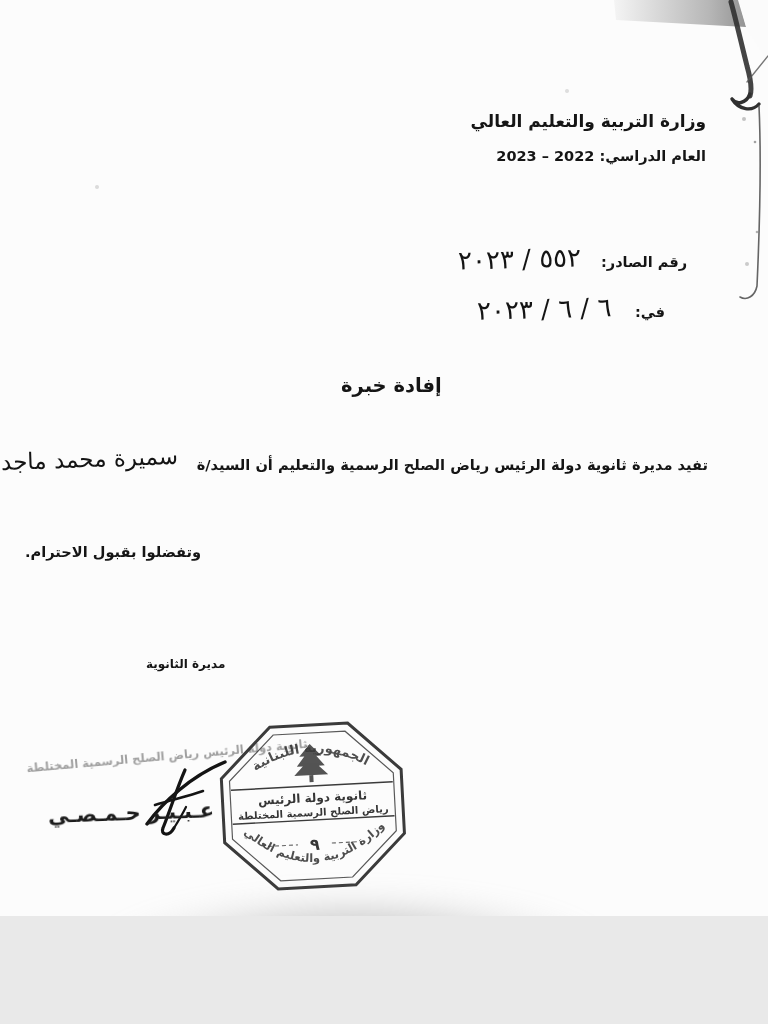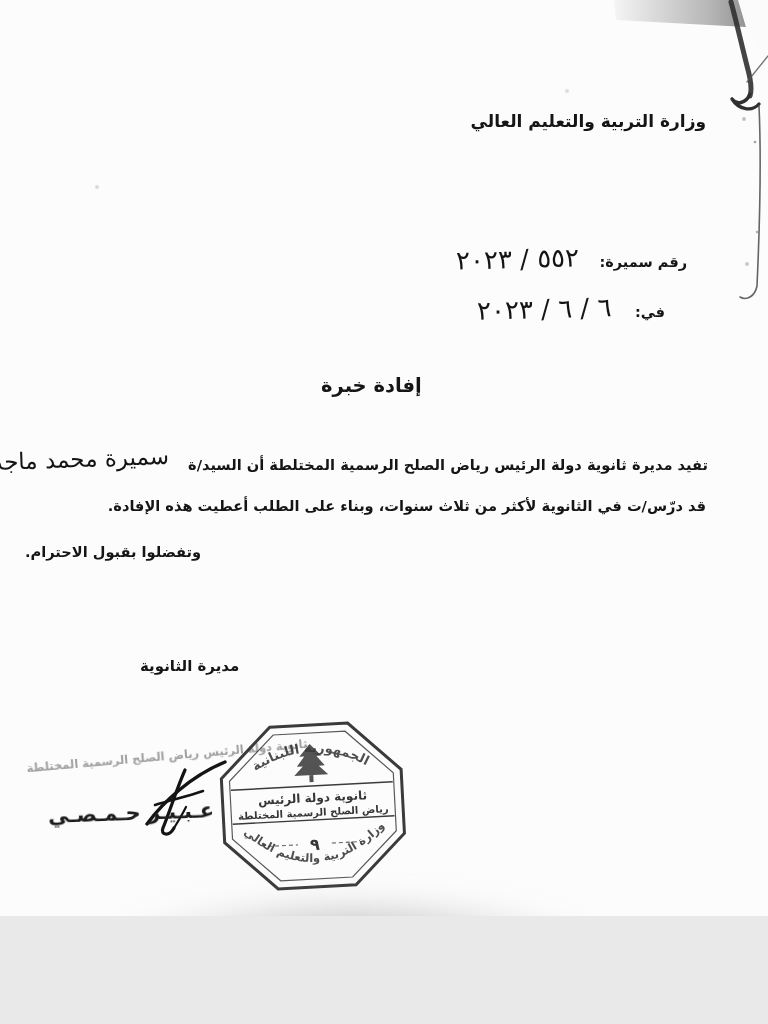--- a/index.html
+++ b/index.html
@@ -16,25 +16,25 @@
     transform:rotate(-2deg);letter-spacing:1px;
     font-family:"DejaVu Sans",sans-serif;
   }
   
   .letterhead{top:108px;right:62px;text-align:right;line-height:1.62;}
   .letterhead .l{font-size:17px;}
   .letterhead .year{font-size:14.5px;margin-top:9px;}
   .refrow{display:flex;align-items:center;direction:rtl;}
   .reflabel{font-size:14.5px;white-space:nowrap;}
   .refval{font-size:26px;white-space:nowrap;transform:rotate(-1.5deg);margin-top:-6px;}
-  .title{top:374px;left:321px;font-size:19.5px;letter-spacing:.5px;}
+  .title{top:374px;left:341px;font-size:19.5px;letter-spacing:.5px;}
   .bodyline{white-space:nowrap;font-size:14.6px;}
   .namehw{font-size:23px;margin-right:14px;position:relative;top:-3px;display:inline-block;}
   .closing{top:543px;left:25px;font-size:14.6px;}
-  .role{top:657px;left:140px;font-size:15px;}
+  .role{top:657px;left:146px;font-size:12px;}
   .faintline{
     top:749px;left:26px;font-size:11.5px;font-weight:700;color:#8f8f8f;
     transform:rotate(-5deg);white-space:nowrap;opacity:.85;filter:blur(.3px);
   }
   .signername{
     top:801px;left:48px;font-size:21px;color:#1c1c1c;font-weight:700;
     transform:rotate(-2deg);white-space:nowrap;filter:blur(.2px);
   }
   .stampwrap{top:722px;left:220px;transform:rotate(-3deg);opacity:.92;}
   .foldwrap{top:0;left:600px;}
@@ -57,39 +57,39 @@
                96px 186px 0 1px rgba(120,120,120,.25), 566px 90px 0 1px rgba(130,130,130,.25);}
   svg text{font-family:"DejaVu Sans",sans-serif;}
 </style>
 </head>
 <body>
 
 <div class="page">
 
   <div class="abs letterhead rtl">
     <div class="l printed">وزارة التربية والتعليم العالي</div>
+    <div class="year printed">العام الدراسي: 2022 – 2023</div>
   </div>
 
   <div class="abs refrow" style="top:250px;right:81px;gap:20px;">
-    <span class="reflabel printed">رقم سميرة:</span>
+    <span class="reflabel printed">رقم الصادر:</span>
     <span class="refval hw rtl">٥٥٢ / ٢٠٢٣</span>
   </div>
 
   <div class="abs refrow" style="top:300px;right:103px;gap:24px;">
     <span class="reflabel printed">في:</span>
     <span class="refval hw rtl">٦ / ٦ / ٢٠٢٣</span>
   </div>
 
   <div class="abs title printed rtl">إفادة خبرة</div>
 
   <div class="abs bodyline rtl" style="top:449px;right:60px;">
-    <span class="printed">تفيد مديرة ثانوية دولة الرئيس رياض الصلح الرسمية المختلطة أن السيد/ة</span>
+    <span class="printed">تفيد مديرة ثانوية دولة الرئيس رياض الصلح الرسمية والتعليم أن السيد/ة</span>
     <span class="hw namehw">سميرة محمد ماجد</span>
   </div>
-  <div class="abs bodyline printed rtl" style="top:497px;right:62px;">قد درّس/ت في الثانوية لأكثر من ثلاث سنوات، وبناء على الطلب أعطيت هذه الإفادة.</div>
   <div class="abs closing printed rtl">وتفضلوا بقبول الاحترام.</div>
 
   <div class="abs role printed rtl">مديرة الثانوية</div>
   <div class="abs faintline rtl">ثانوية دولة الرئيس رياض الصلح الرسمية المختلطة</div>
 
   <svg class="abs" style="top:758px;left:133px;" width="104" height="82" viewBox="0 0 104 82">
     <g fill="none" stroke="#141414" stroke-linecap="round" stroke-linejoin="round">
       <path d="M14,66 C30,44 58,18 92,4" stroke-width="3.4"></path>
       <path d="M52,12 C44,30 38,50 30,70 C27,77 36,79 41,70" stroke-width="3.2"></path>
       <path d="M22,47 C38,42 56,38 70,33" stroke-width="2.6"></path>

